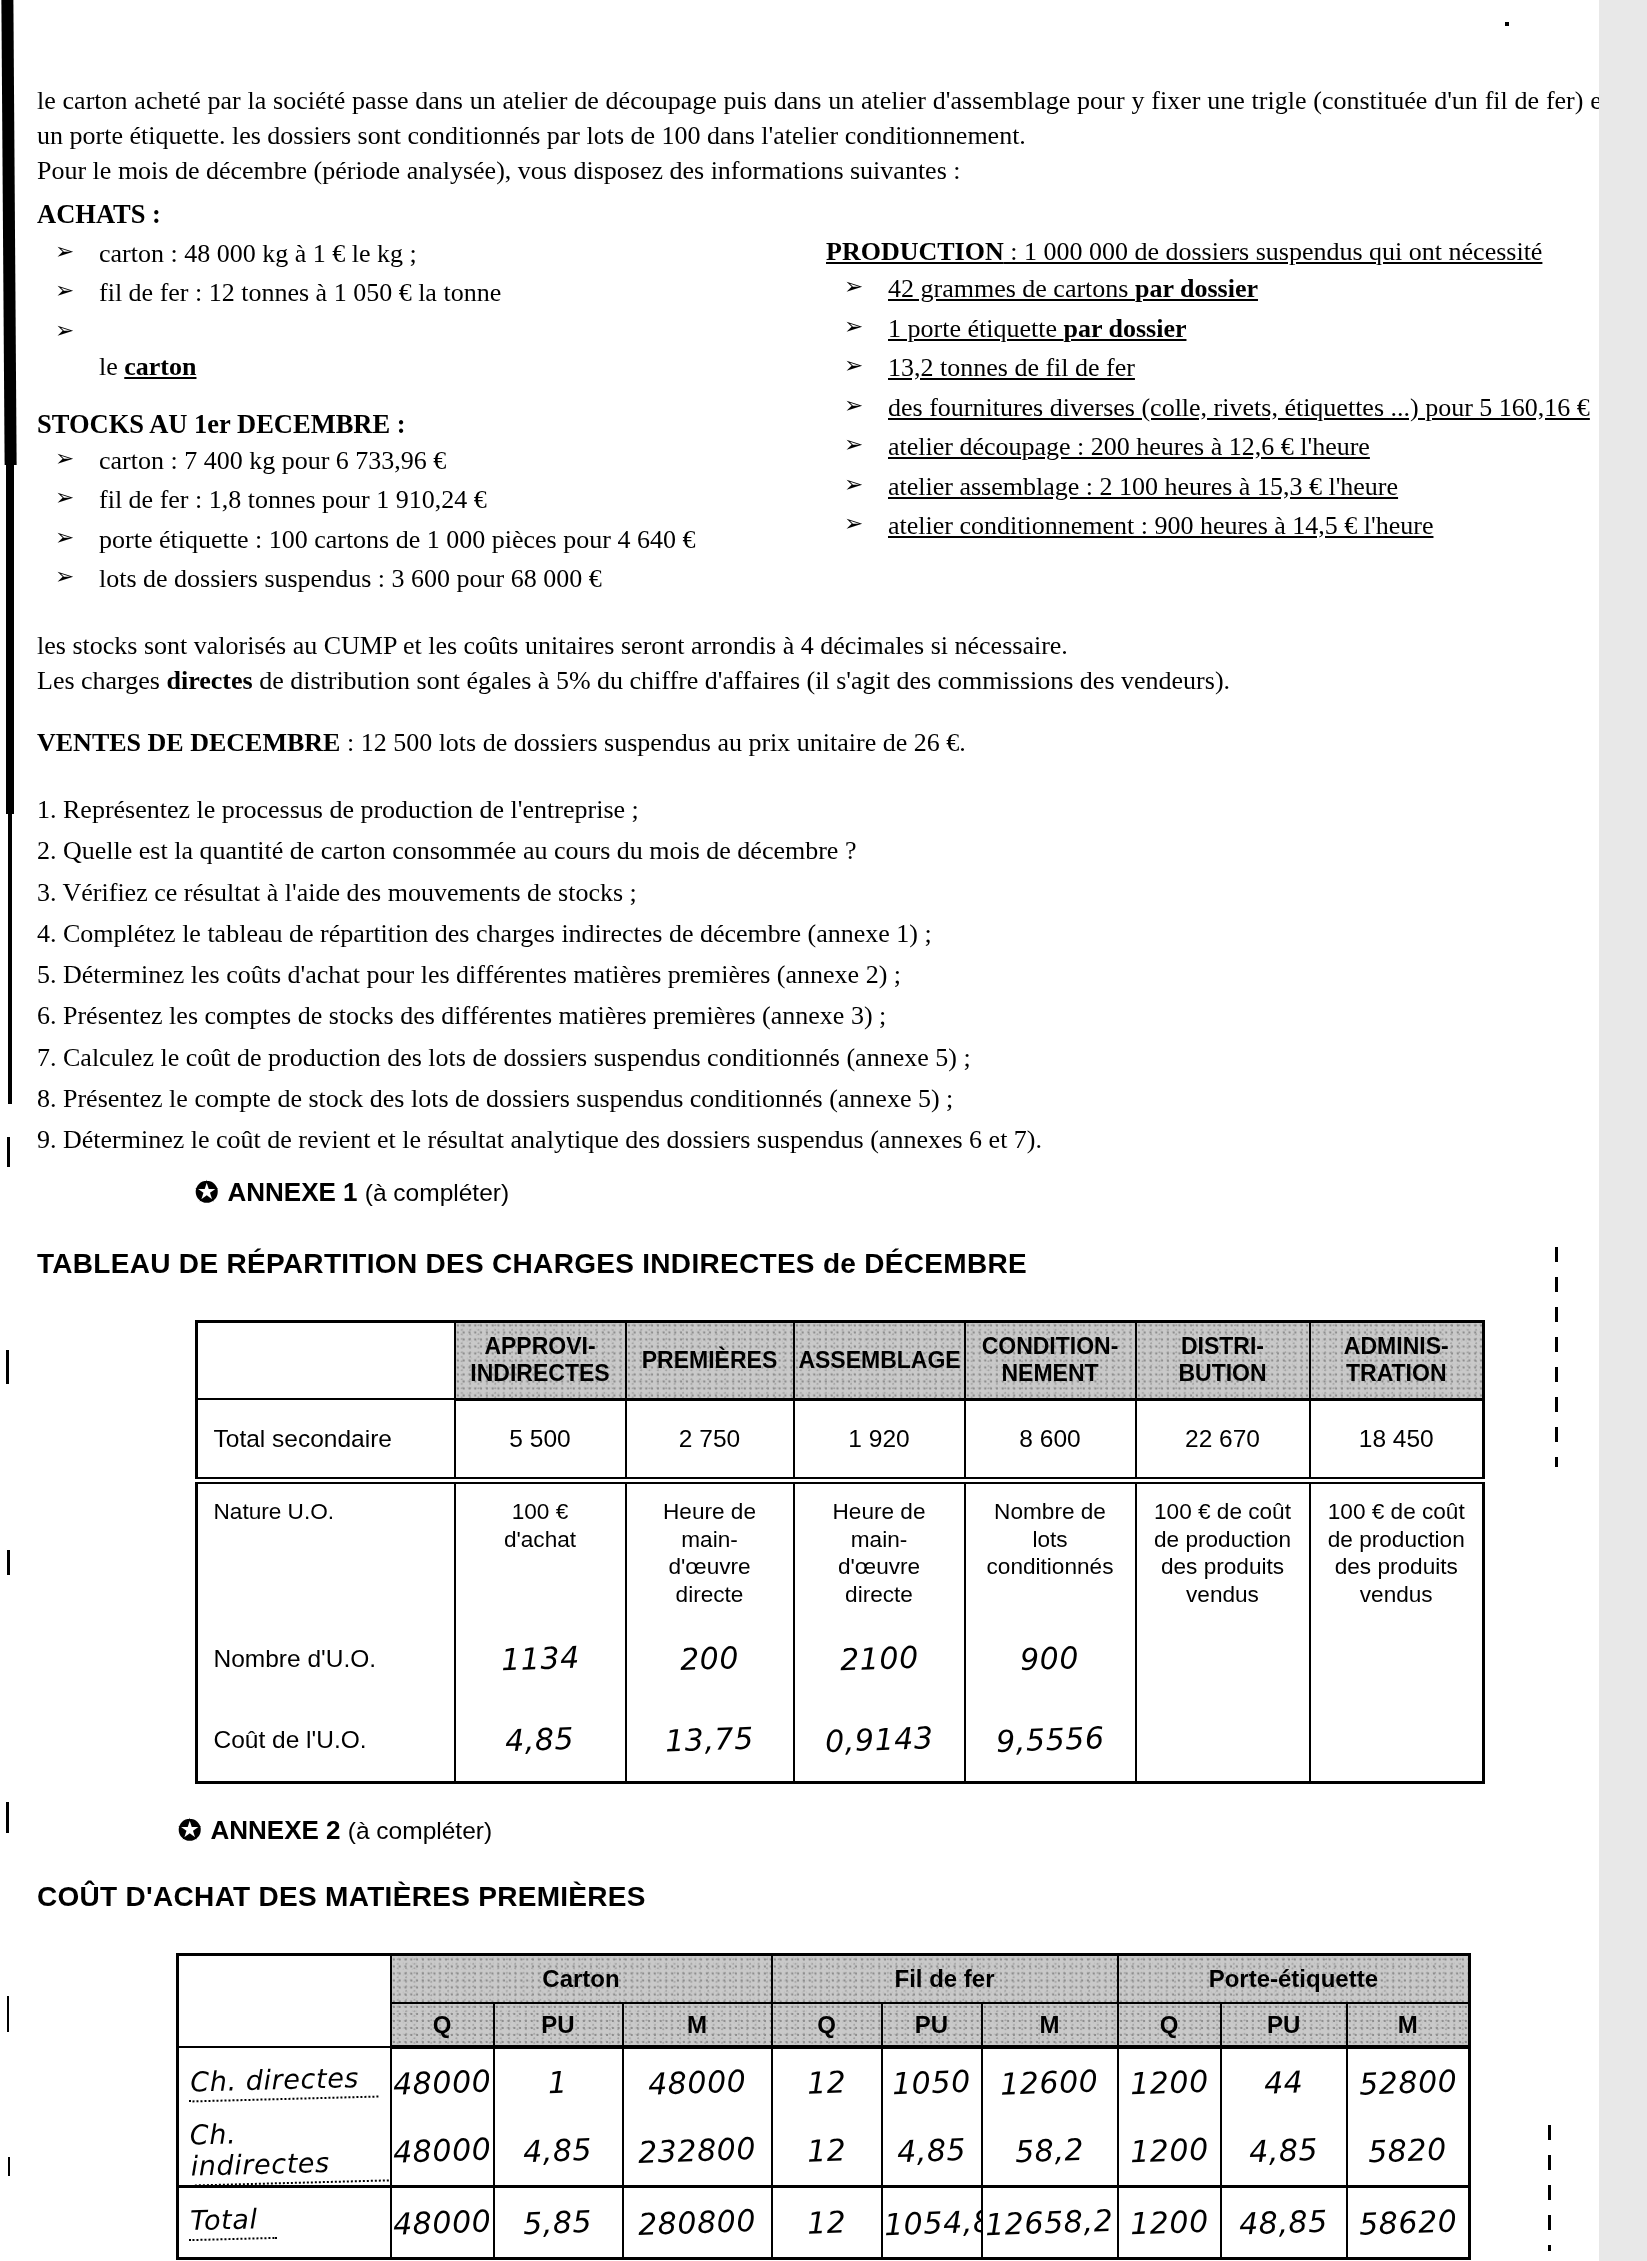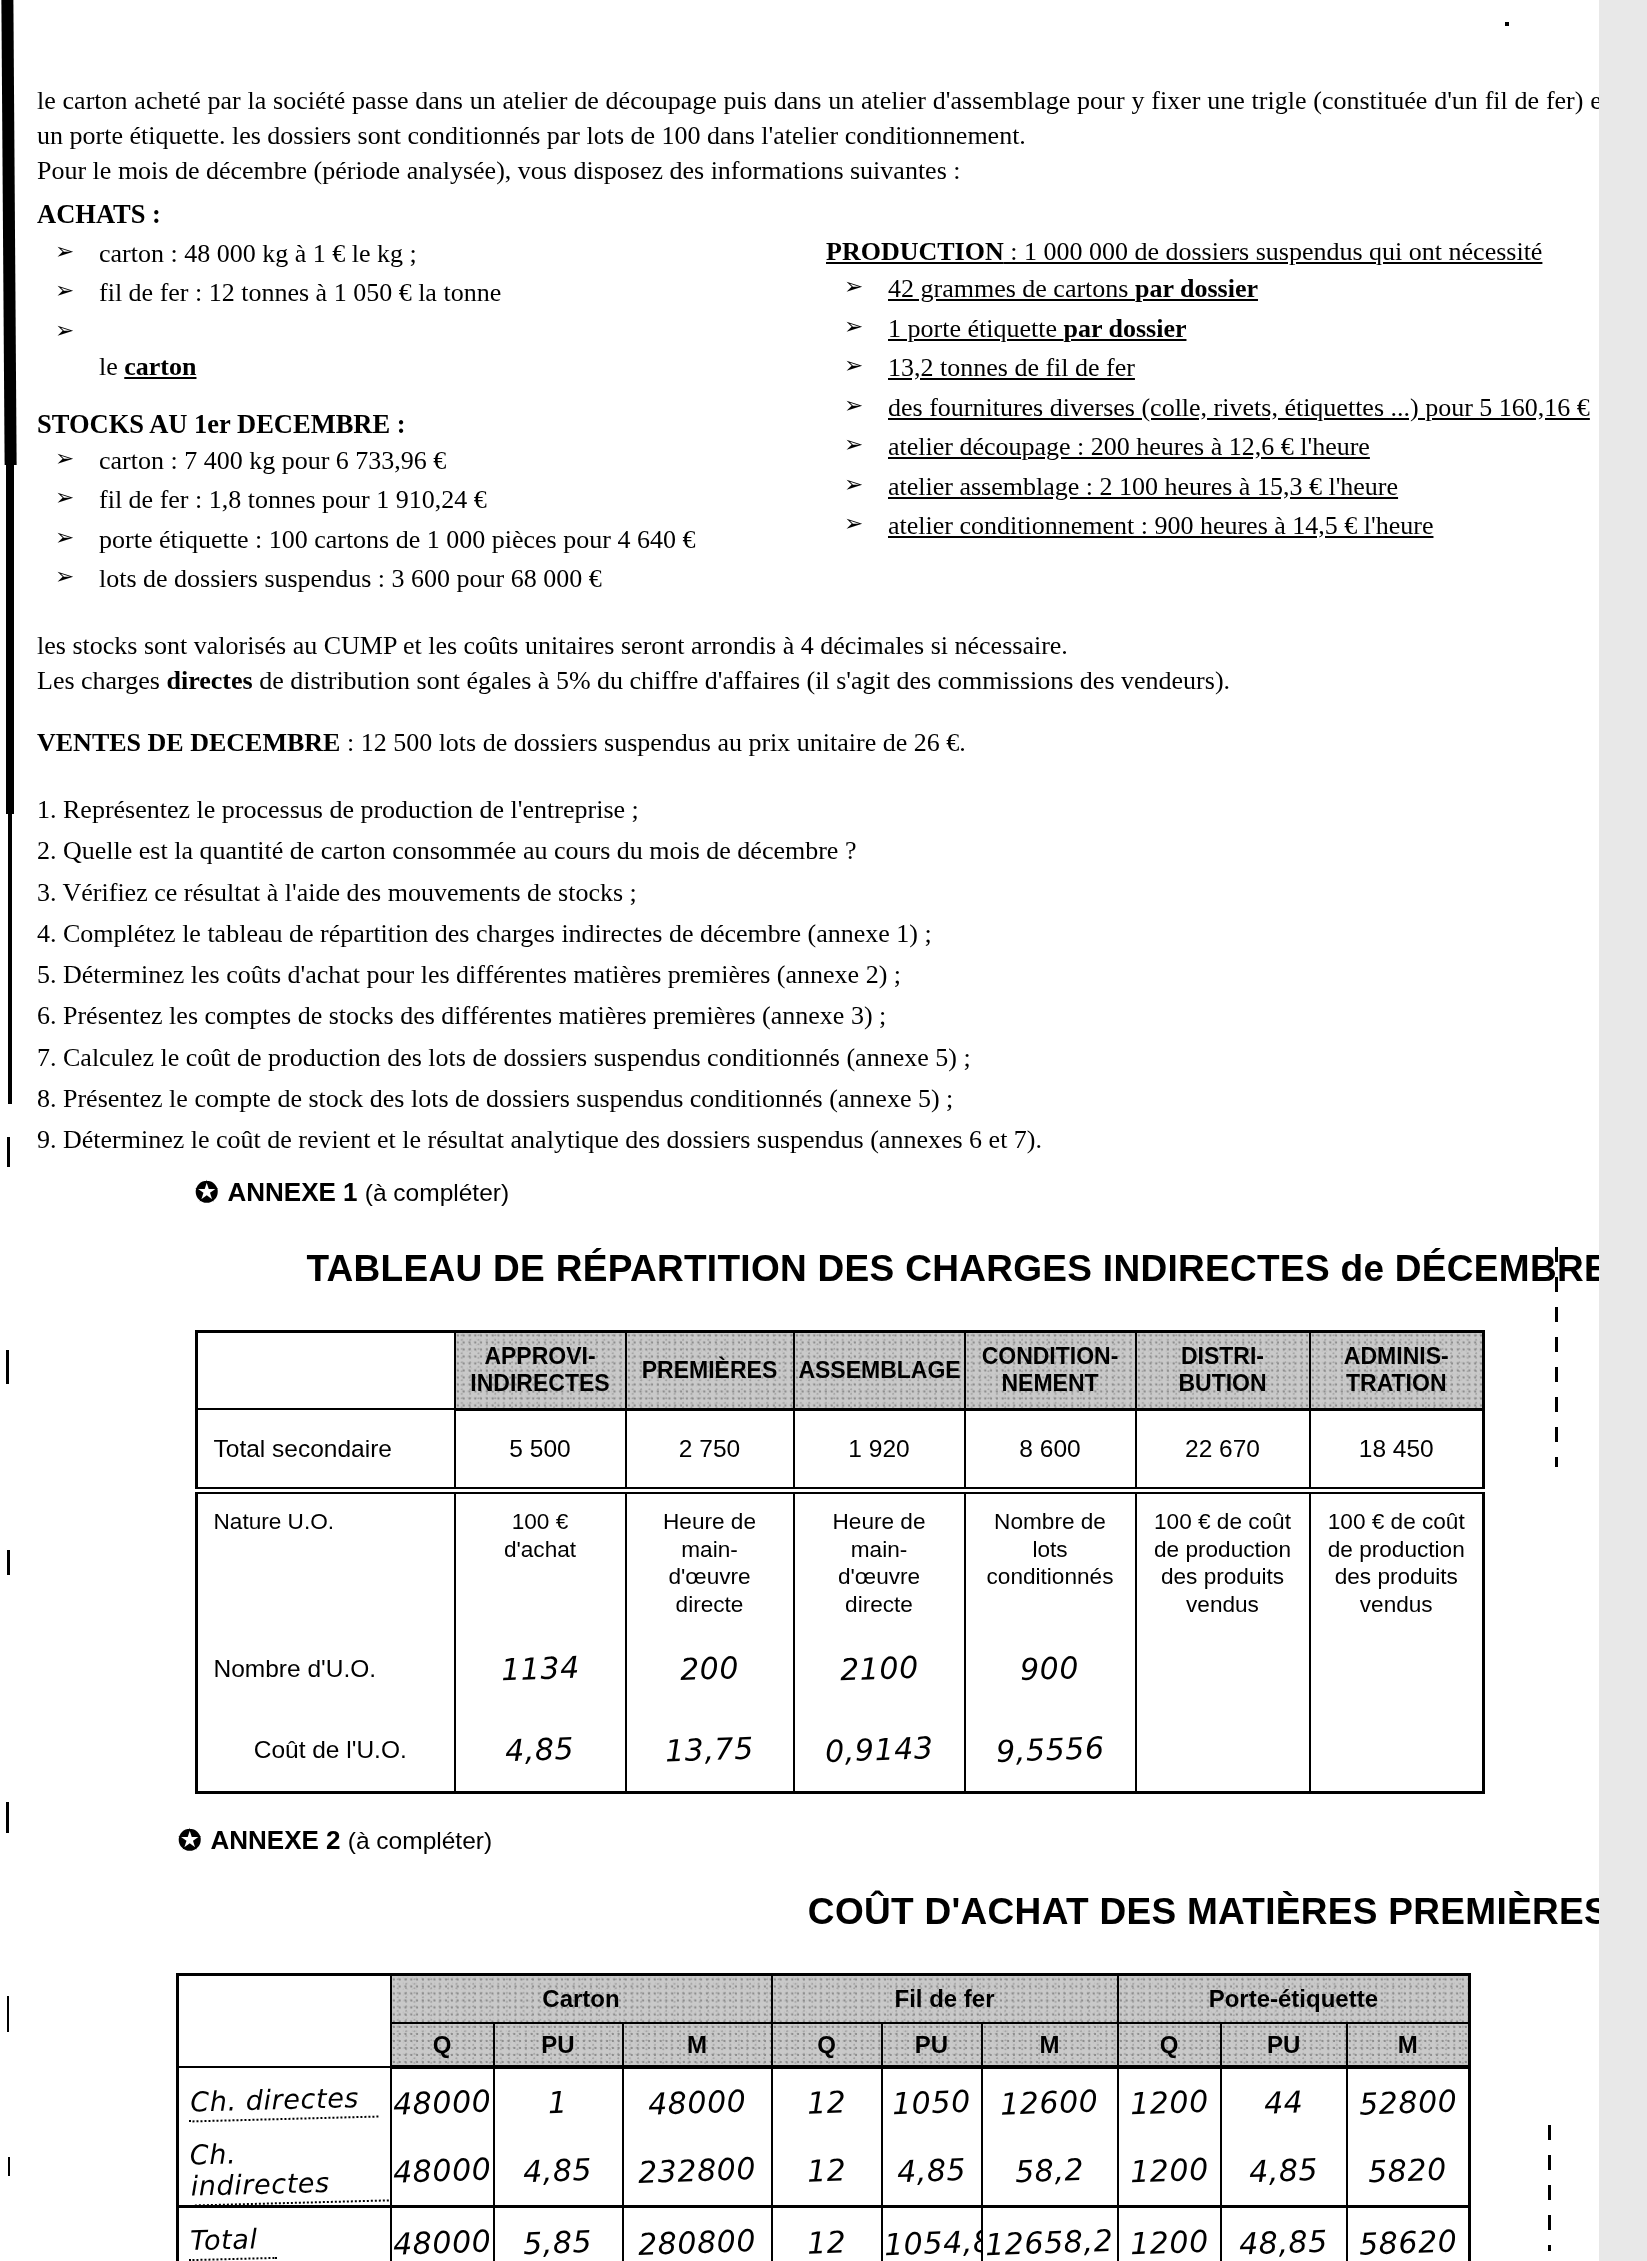--- a/index.html
+++ b/index.html
@@ -41,23 +41,23 @@
   .questions{margin-top:31px;}
   .questions p{font-size:26px;line-height:1.44;margin:0 0 3.9px 0;}
   .annexe-line{
     margin:17px 0 0 158px;
     font-family:"Liberation Sans", sans-serif;
     font-size:26px;font-weight:bold;
   }
   .annexe-line .star{font-size:28px;vertical-align:-1.3px;margin-right:9px;}
   .annexe-line .sfx{font-weight:normal;font-size:24.5px;}
   .table-title{
-    margin:39px 0 0 0;text-align:right;
+    margin:39px 0 0 0;text-align:left;
     font-family:"Liberation Sans", sans-serif;
-    font-size:37px;font-weight:bold;letter-spacing:0.3px;
+    font-size:28px;font-weight:bold;letter-spacing:0.3px;
   }
   
   table{border-collapse:collapse;table-layout:fixed;
         font-family:"Liberation Sans", sans-serif;}
   .t1{margin:40px 0 0 158px;width:1289px;}
   .t2{margin:40px 0 0 139px;width:1292px;}
   .t1 td,.t1 th,.t2 td,.t2 th{
     border:2.6px solid #000;overflow:hidden;
   }
   .t1{border:3.2px solid #000;} .t2{border:3.2px solid #000;}
@@ -72,21 +72,21 @@
   .t1 th{font-size:23px;font-weight:bold;padding:10.3px 3.9px;line-height:1.18;}
   .pre{white-space:pre-line;}
   .t1 .lbl{
     text-align:left;padding:9px 6.5px 9px 15.5px;font-size:24.5px;background:#fff;
   }
   .t1 .val{text-align:center;font-size:24.5px;padding:10.3px 3.9px;}
   .t1 tr.hdr th{border-bottom:3.2px solid #000;}
   .t1 tr.total td{border-bottom:7px double #000;height:56px;}
   .t1 tr.nature td{border-bottom:none;vertical-align:top;font-size:22.6px;line-height:1.22;padding-top:14px;}
   .t1 tr.nombre td{border-top:none;border-bottom:none;height:59px;}
-  .t1 tr.cout td{border-top:none;height:62px;text-align:center;}
+  .t1 tr.cout td{border-top:none;height:62px;}
   .hand{
     font-family:"DejaVu Sans", sans-serif;
     font-style:italic;font-size:30px;
     display:inline-block;transform:rotate(-2deg);
     letter-spacing:0.6px;
   }
   .t2 th{font-size:24px;font-weight:bold;padding:9px 3.9px;}
   .t2 td{text-align:center;font-size:24.5px;}
   .t2 .corner{background:#fff;}
   .t2 tr.sub th{border-bottom:4.5px solid #000;padding:6.5px 3.9px;}

